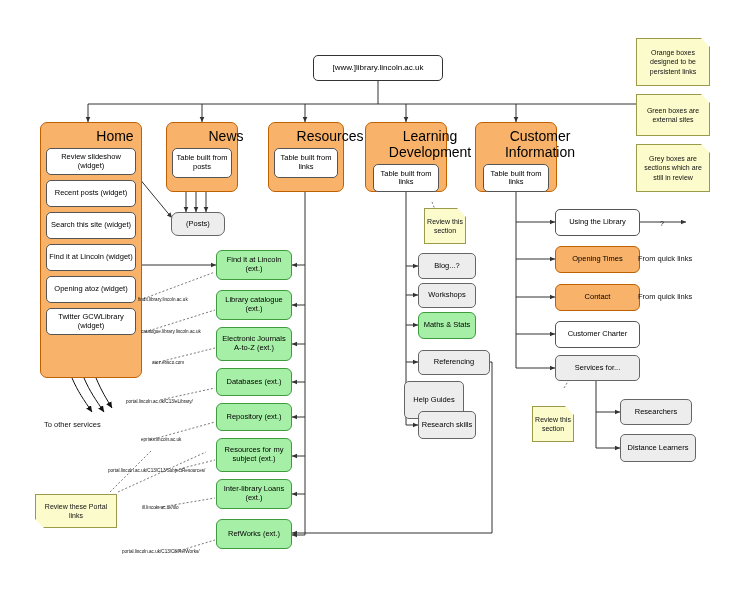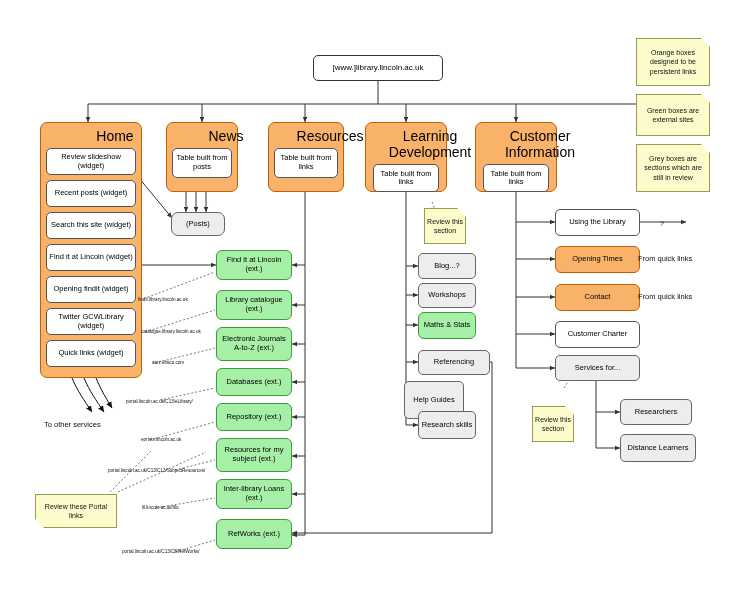--- a/index.html
+++ b/index.html
@@ -153,27 +153,24 @@
     <div class="widget">
       <span class="lbl">Recent posts (widget)</span>
       </div>
     <div class="widget">
       <span class="lbl">Search this site (widget)</span>
       </div>
     <div class="widget">
       <span class="lbl">Find it at Lincoln (widget)</span>
       </div>
     <div class="widget">
-      <span class="lbl">Opening findit (widget)</span>
+      <span class="lbl">Opening atoz (widget)</span>
       </div>
     <div class="widget">
       <span class="lbl">Twitter GCWLibrary (widget)</span>
-      </div>
-    <div class="widget">
-      <span class="lbl">Quick links (widget)</span>
       </div>
   </div>
 
   <div class="node grp" style="left:166px;top:122px;width:72px;height:70px;text-align:center;">
     <span class="gtitle">News</span>
     <div class="widget" style="width:58px;min-height:28px;">
       <span class="lbl">Table built from posts</span>
       </div>
   </div>
   <div class="node greybox" style="left:171px;top:212px;width:54px;height:24px;border-radius:7px;">

